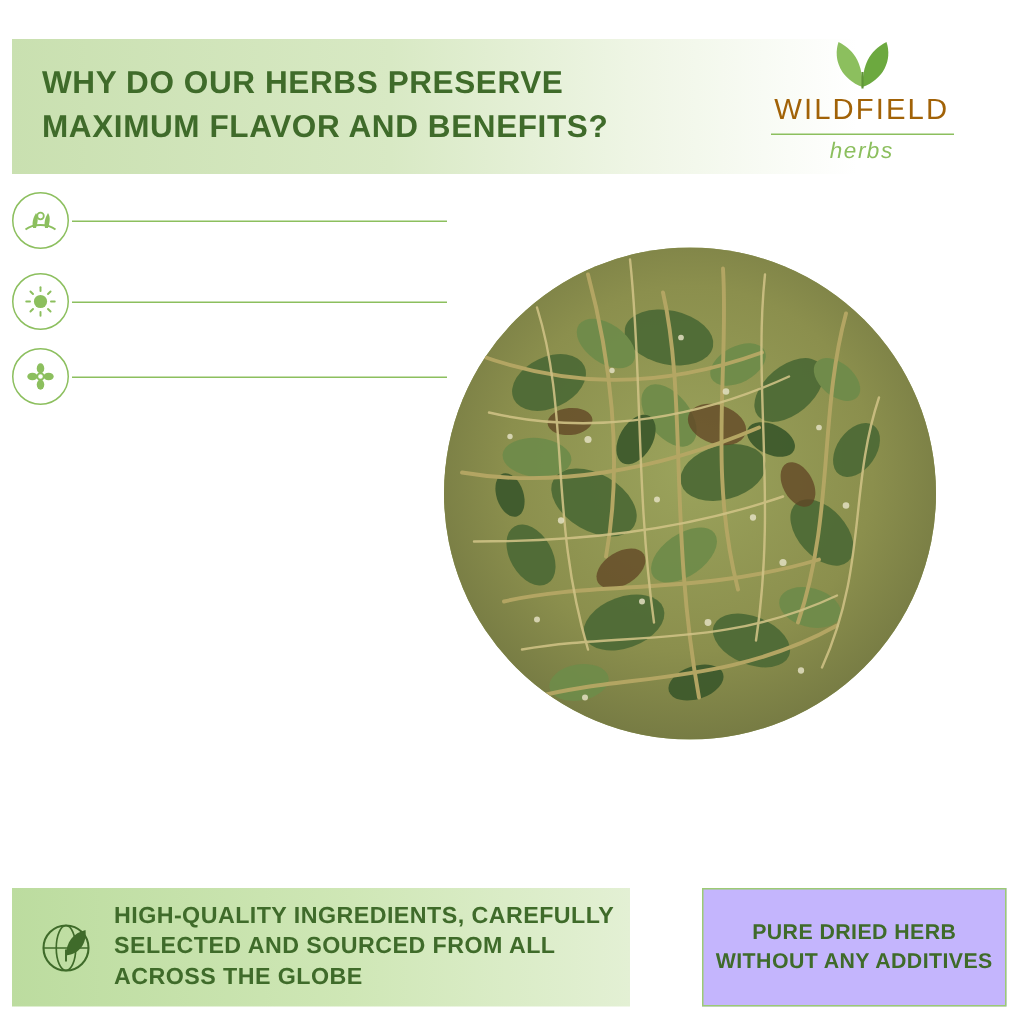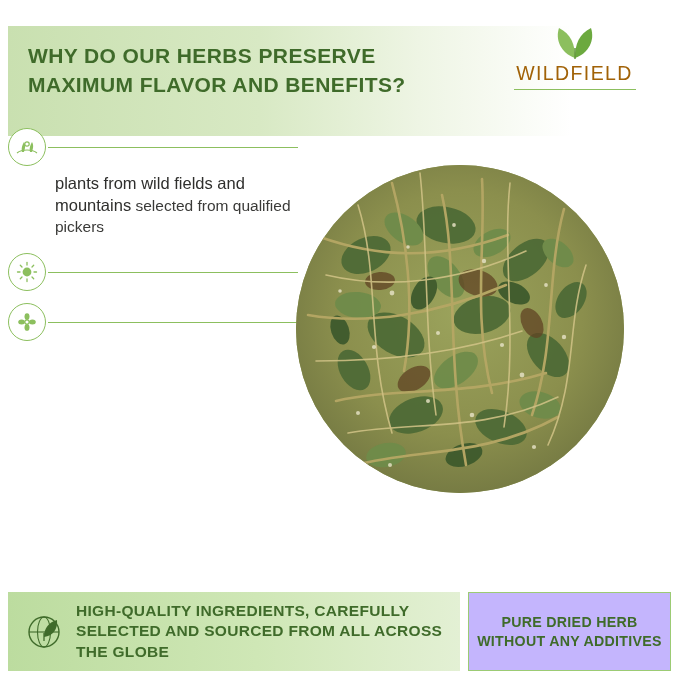--- a/index.html
+++ b/index.html
@@ -12,21 +12,21 @@
   .page {
     position: relative;
     width: 679px; height: 679px;
     background: #ffffff;
   }
 
   
   .header {
     position: absolute;
     left: 8px; top: 26px;
-    width: 663px; height: 110px;
+    width: 663px; height: 90px;
     background: linear-gradient(to right, #c9e0b0 0%, #d8e9c4 38%, #eef5e4 62%, #ffffff 85%);
   }
   .header-title {
     position: absolute;
     left: 20px; top: 16px;
     width: 440px;
     font-size: 21px;
     font-weight: bold;
     line-height: 1.38;
     letter-spacing: 0.4px;
@@ -108,21 +108,21 @@
     border-radius: 50%;
     overflow: hidden;
     background: #8f9a55;
   }
   .herb-circle svg { display: block; }
 
   
   .banner-left {
     position: absolute;
     left: 8px; top: 592px;
-    width: 452px; height: 79px;
+    width: 412px; height: 79px;
     background: linear-gradient(to right, #bcdc9f 0%, #cfe7b6 55%, #e3f0d4 100%);
     display: flex; align-items: center;
   }
   .banner-left .leaf-icon {
     width: 56px; flex: 0 0 56px;
     display: flex; align-items: center; justify-content: center;
     margin-left: 8px;
   }
   .banner-left .banner-text {
     font-size: 15.5px;
@@ -163,38 +163,36 @@
   <div class="logo">
     <div class="logo-mark">
       <svg width="60" height="38" viewBox="0 0 60 38">
         <path d="M30 36 C30 22 26 12 14 6 C10 18 16 31 30 36 Z" fill="#8cbf5e"></path>
         <path d="M30 36 C30 22 34 12 46 6 C50 18 44 31 30 36 Z" fill="#6ca93f"></path>
         <path d="M30 37 L30 26" stroke="#5f9438" stroke-width="1.4" fill="none"></path>
       </svg>
     </div>
     <div class="logo-name">WILDFIELD</div>
     <div class="logo-rule"></div>
+    <div class="logo-sub">herbs</div>
   </div>
 
   <div class="features">
 
     <div class="feature f1">
       <div class="feature-head">
         <div class="badge">
           <svg width="24" height="24" viewBox="0 0 24 24">
             <path d="M2 18 C7 14 17 14 22 18" stroke="#8cbf5e" stroke-width="1.2" fill="none"></path>
             <path d="M7 17 C6 12 8 9 9 7 C11 10 10 14 9 17 Z" fill="#8cbf5e"></path>
             <path d="M15 17 C14 12 16 9 17 7 C19 10 18 14 17 17 Z" fill="#8cbf5e"></path>
             <circle cx="12" cy="9" r="2.2" fill="none" stroke="#8cbf5e" stroke-width="1.2"></circle>
           </svg>
         </div>
         <div class="badge-line"></div>
-      </div>
-      <div class="feature-text">
-        <span class="lead">plants from wild fields and mountains</span><span> selected from qualified pickers</span>
       </div>
     </div>
 
     <div class="feature f2">
       <div class="feature-head">
         <div class="badge">
           <svg width="24" height="24" viewBox="0 0 24 24">
             <circle cx="12" cy="12" r="4.4" fill="#8cbf5e"></circle>
             <g stroke="#8cbf5e" stroke-width="1.3" stroke-linecap="round">
               <line x1="12" y1="2.5" x2="12" y2="5"></line>

